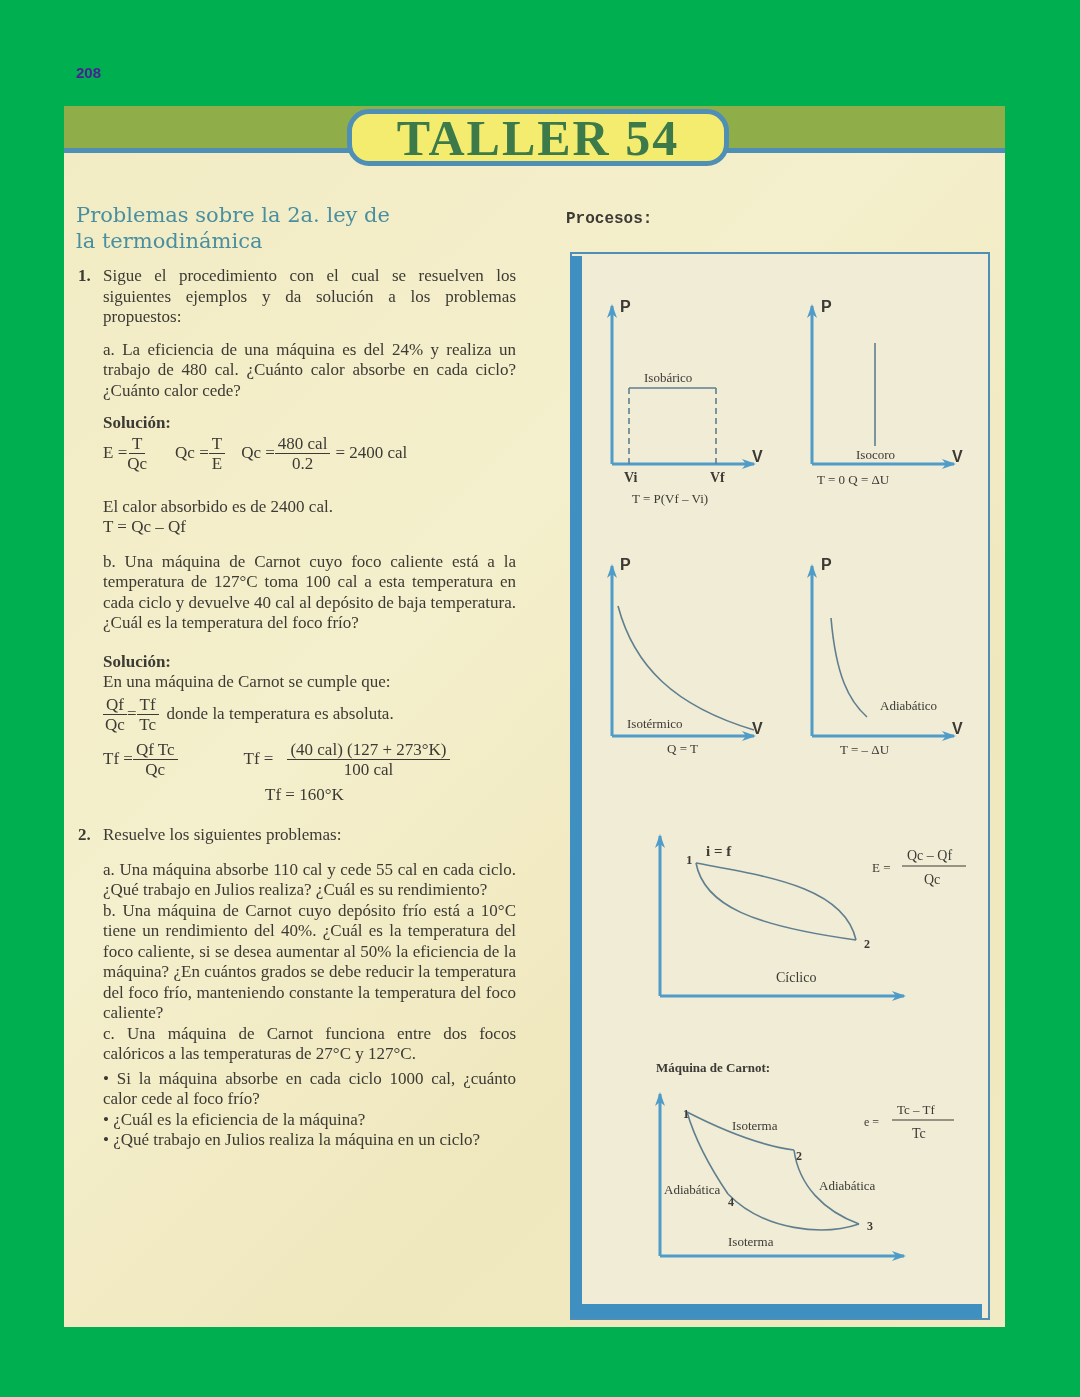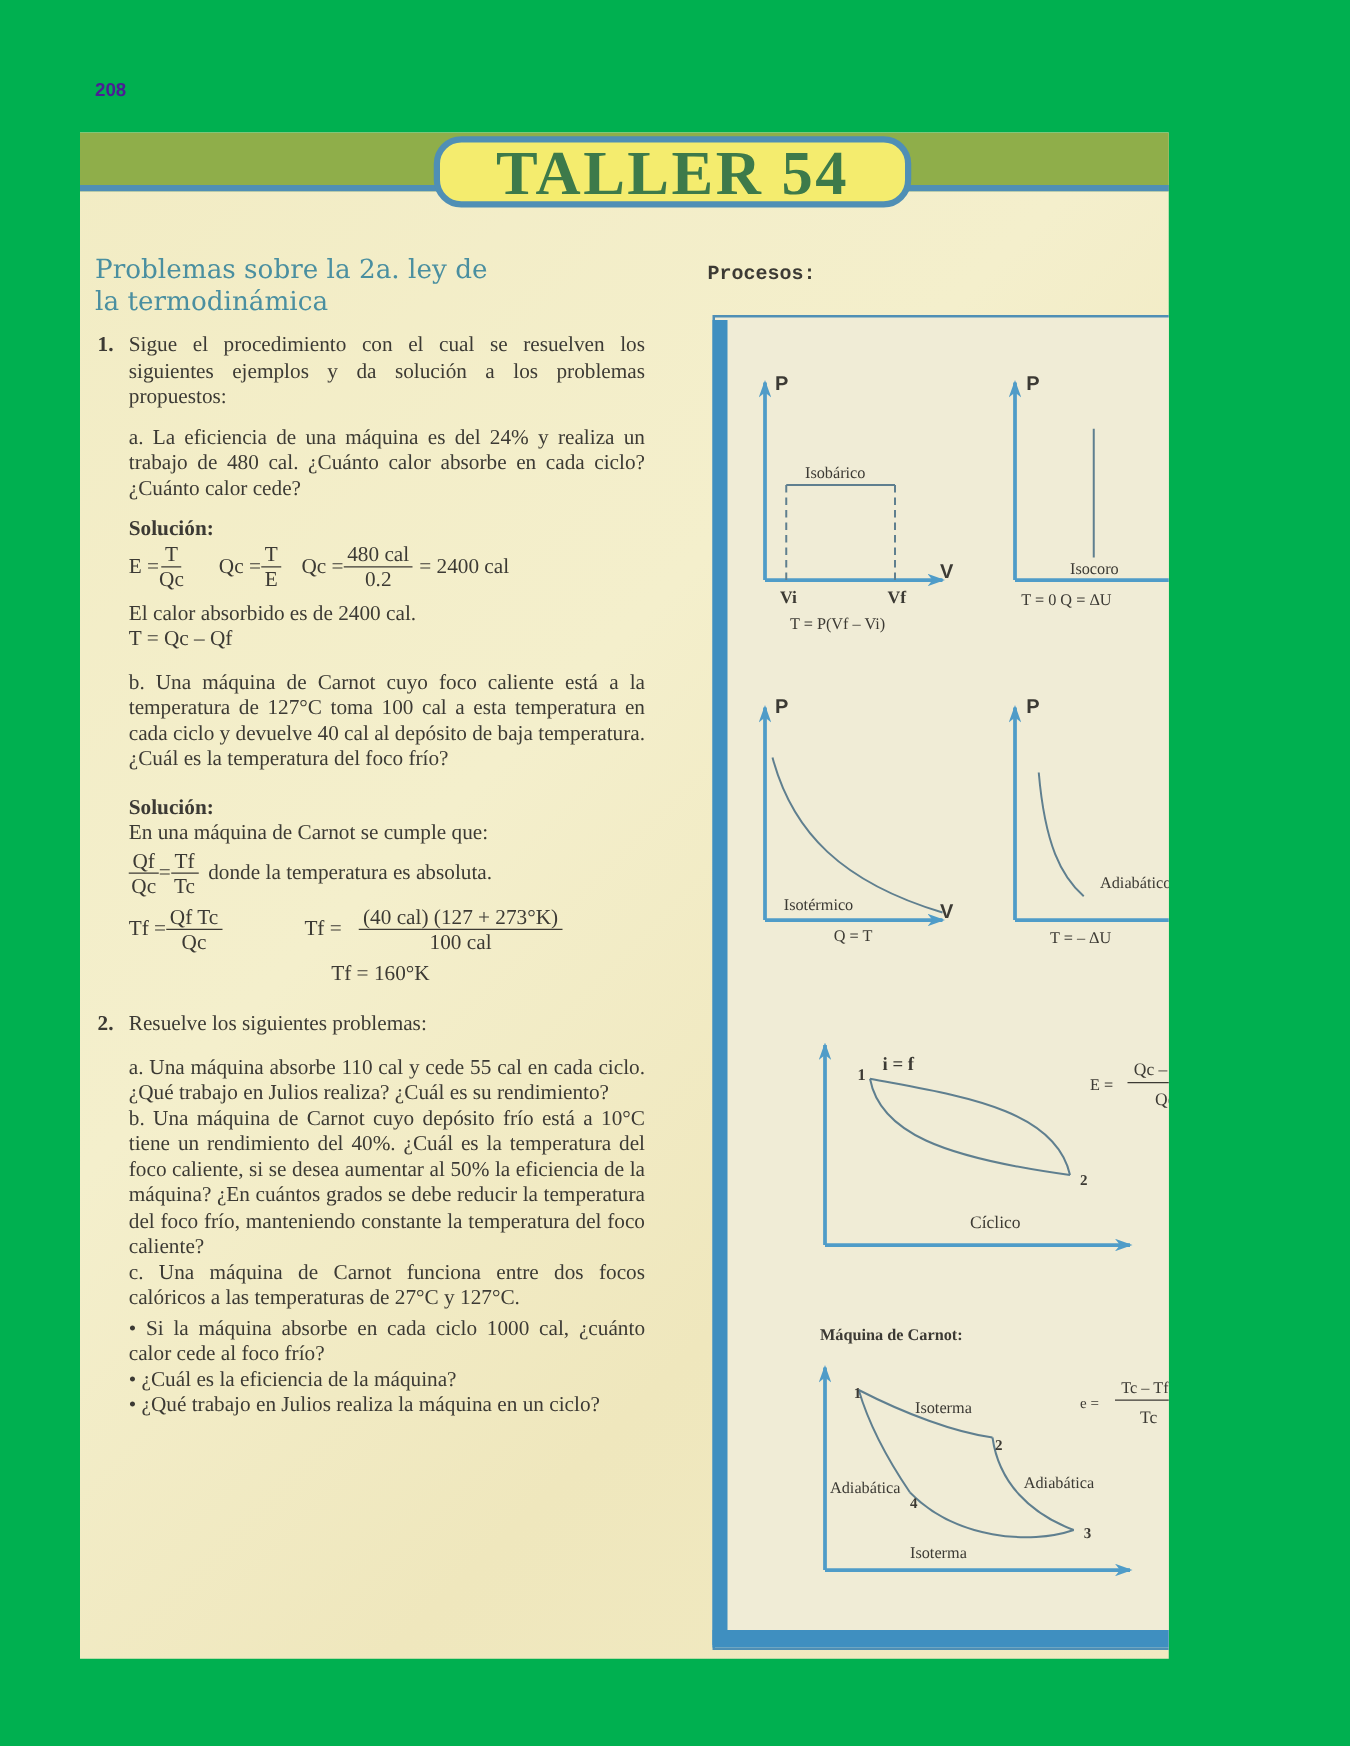--- a/index.html
+++ b/index.html
@@ -1,21 +1,21 @@
 <!DOCTYPE html>
 <html><head>
 <meta charset="utf-8">
 <style>
   * { box-sizing: border-box; margin: 0; padding: 0; }
   html, body { width: 1080px; height: 1397px; background: #00b050; overflow: hidden; }
   body { position: relative; font-family: "Liberation Serif", serif; color: #3c3a34; }
 
   .page-num { position: absolute; left: 64px; top: 64px; font-family: "Liberation Sans", sans-serif; font-weight: bold; font-size: 15px; color: #4c1d95; margin-left: 12px; }
 
-  .sheet { position: absolute; left: 64px; top: 106px; width: 871px; height: 1221px;
+  .sheet { position: absolute; left: 64px; top: 106px; width: 941px; height: 1221px;
     background: linear-gradient(135deg, #f2ecc4 0%, #f4efcc 40%, #efe7bd 70%, #f1eac2 100%); overflow: hidden; padding-left: 35px; }
 
   .banner { position: absolute; left: 0; top: 0; width: 941px; height: 47px; background: #8fae4a;
     border-bottom: 5px solid #4f8fb5; }
   .banner-title { position: absolute; left: 283px; top: 3px; width: 382px; height: 57px;
     background: #f4ec6e; border: 5px solid #4f8fb5; border-radius: 22px;
     display: flex; align-items: center; justify-content: center;
     font-family: "Liberation Serif", serif; font-weight: bold; font-size: 50px; color: #3d7a4a; letter-spacing: 2px; }
 
   .left { position: absolute; left: 12px; top: 96px; width: 440px; }
@@ -77,21 +77,21 @@
             <span>E</span>
           </span>
         <span style="width:16px"></span>
         <span>Qc =</span>
         <span class="frac">
             <span class="n">480 cal</span>
             <span>0.2</span>
           </span>
         <span style="margin-left:5px">= 2400 cal</span>
       </div>
-      <div class="p" style="margin-top:8px">El calor absorbido es de 2400 cal.</div>
+      <div class="p" style="margin-top:24px">El calor absorbido es de 2400 cal.</div>
       <div class="p">T = Qc – Qf</div>
     </div>
 
     <div class="sub p" style="margin-top:14px">b. Una máquina de Carnot cuyo foco caliente está a la temperatura de 127°C toma 100 cal a esta temperatura en cada ciclo y devuelve 40 cal al depósito de baja temperatura. ¿Cuál es la temperatura del foco frío?</div>
 
     <div class="sub" style="margin-top:18px">
       <div class="p bold">Solución:</div>
       <div class="p">En una máquina de Carnot se cumple que:</div>
       <div class="eq-row" style="margin-top:2px">
         <span class="frac">

